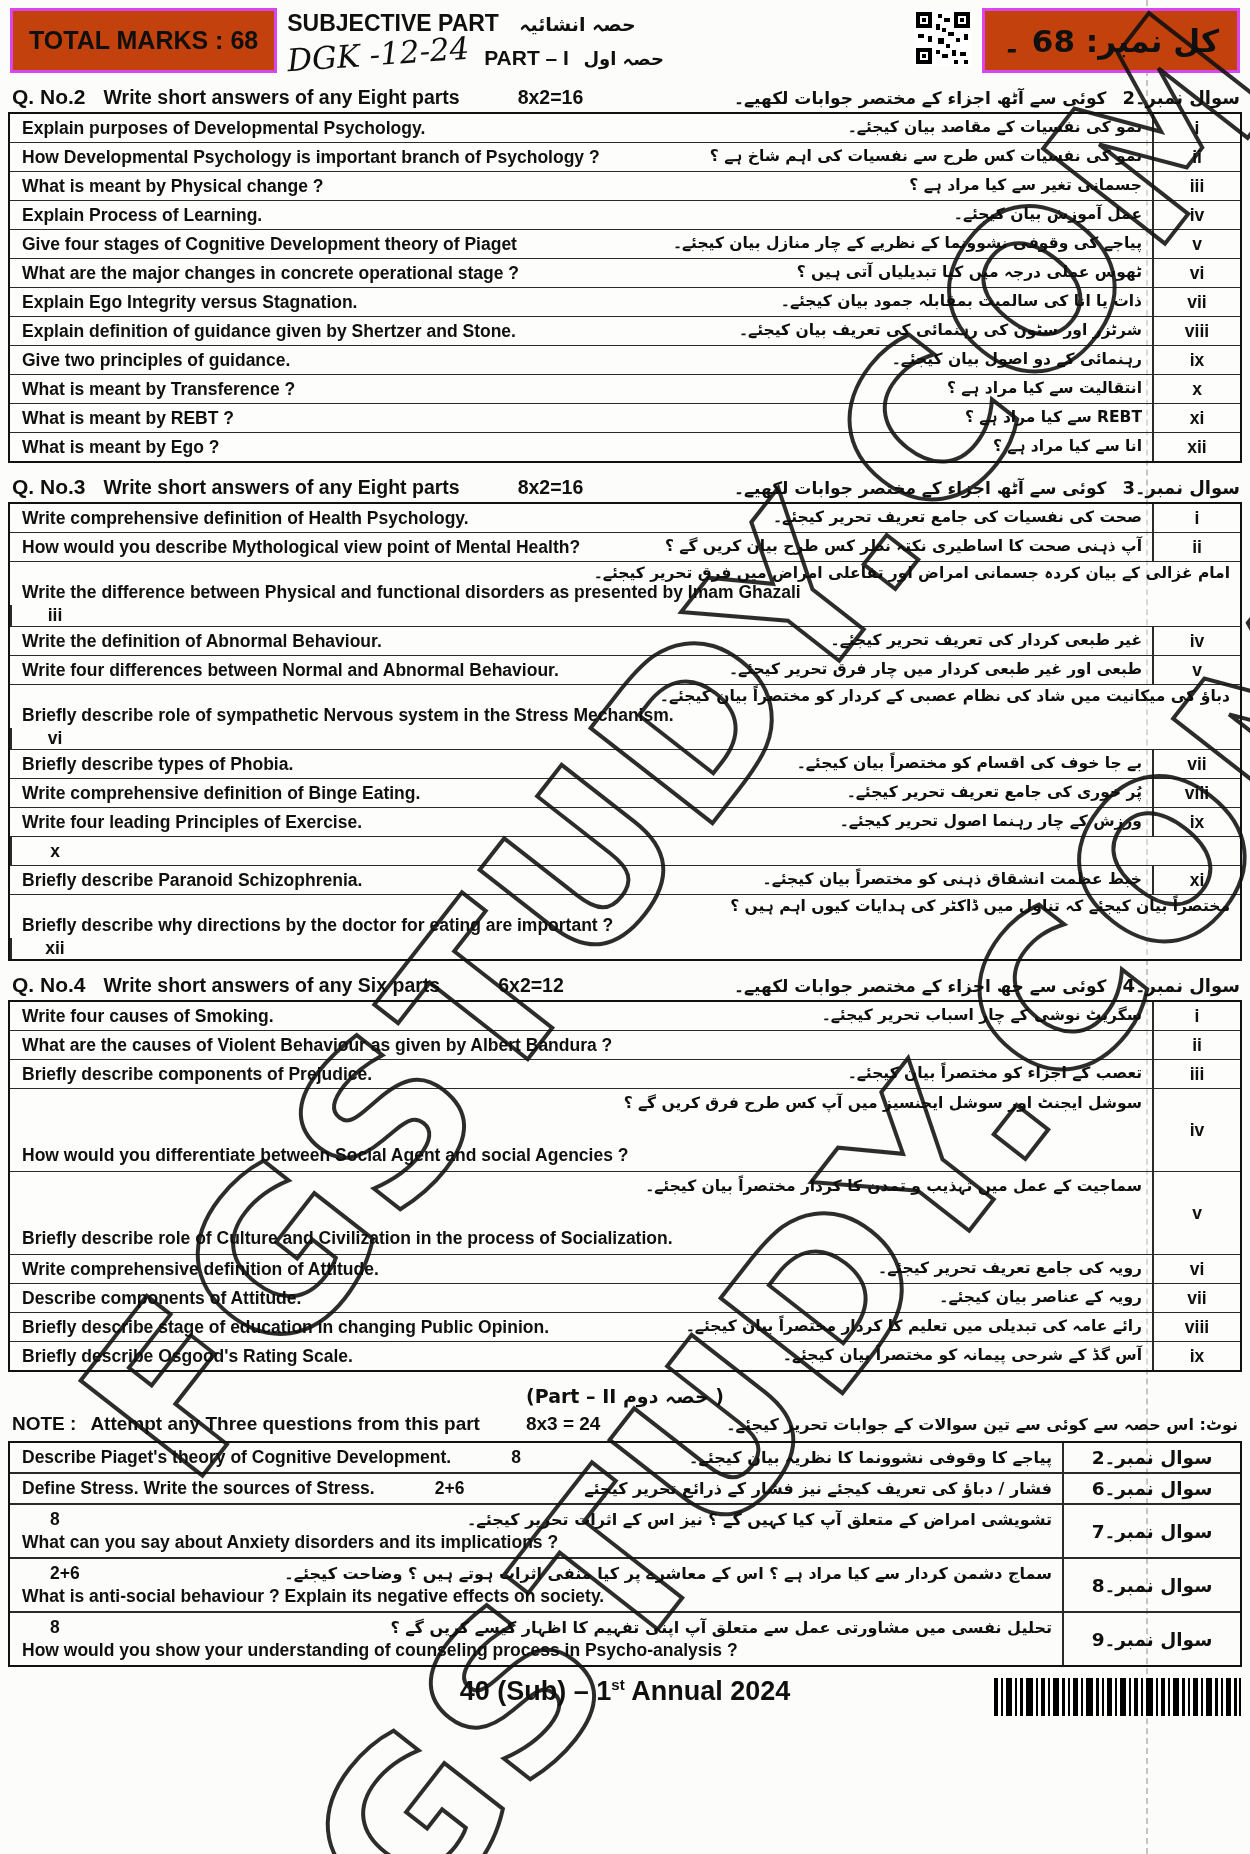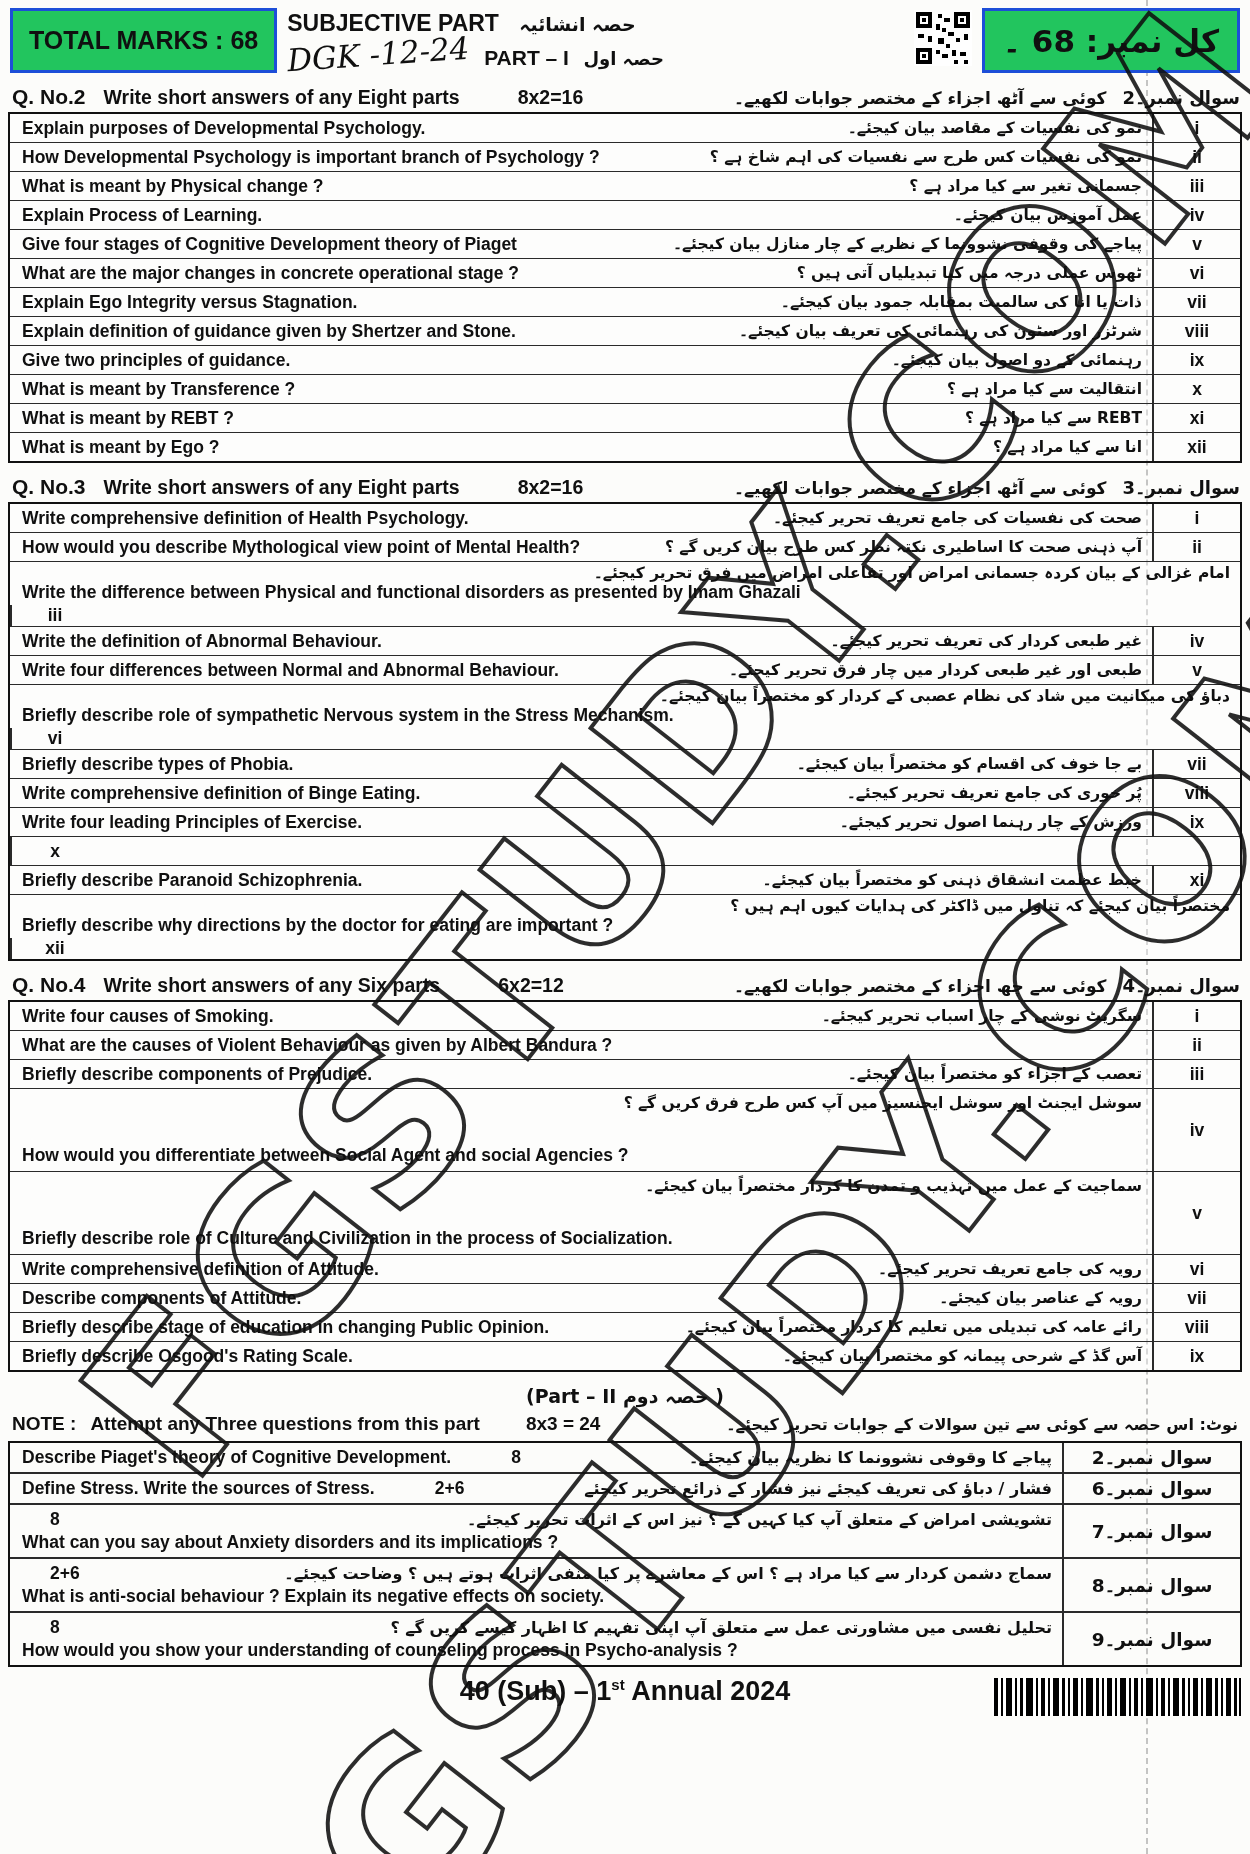--- a/index.html
+++ b/index.html
@@ -18,21 +18,21 @@
     position:absolute; z-index:5; pointer-events:none; white-space:nowrap;
     font-weight:800; font-size:212px; letter-spacing:8px;
     color:transparent; -webkit-text-stroke:4px rgba(15,15,15,.88);
     transform:rotate(-52deg);
   }
   #wm1 { left:-210px; top:620px; }
   #wm2 { left:-80px; top:1190px; }
 
   
   .header { display:flex; align-items:stretch; gap:10px; padding:8px 10px 0 10px; position:relative; z-index:2; }
-  .hbox { border:3px solid #1d4ed8; background:#22c55e; }
+  .hbox { border:3px solid #d946ef; background:#c2410c; }
   .hbox.left { padding:10px 16px; font-size:25px; font-weight:bold; display:flex; align-items:center; }
   .hcenter { flex:1; text-align:left; line-height:1.15; padding-top:2px; }
   .hc-top { font-size:23px; font-weight:bold; }
   .hc-top .ur { font-size:19px; margin-left:14px; font-weight:bold; }
   .hc-bottom { margin-top:1px; }
   .handwriting { font-family:"DejaVu Serif", serif; font-style:italic; font-size:31px; display:inline-block; transform:rotate(-4deg); margin-right:10px; }
   .part-label { font-size:21px; font-weight:bold; }
   .hc-bottom .ur { font-size:18px; font-weight:bold; margin-left:10px; }
   .qr { margin-top:2px; }
   .hbox.right { min-width:190px; padding:8px 18px; font-size:31px; font-weight:bold; display:flex; align-items:center; }
@@ -46,21 +46,21 @@
   .sec-ur { margin-left:auto; display:flex; gap:16px; font-size:17px; font-weight:bold; align-items:baseline; }
   .sec-ur .ur-label { font-size:18px; }
 
   .sec-table { border:2.5px solid #111; margin:0 8px; background:rgba(255,255,255,.35); }
   .sec-row { display:flex; border-top:1.5px solid #2a2a2a; min-height:28px; }
   .sec-row:first-child { border-top:none; }
   .sec-row.tall { min-height:56px;flex-direction:column; }
   .sec-row.xtall { min-height:82px; }
   .row-content { flex:1; padding:2px 10px 2px 12px; display:flex; flex-direction:column; justify-content:center; }
   .sec-row.xtall .row-content { justify-content:space-between; padding-top:5px; padding-bottom:5px; }
-  .row-single { display:flex; align-items:center; }
+  .row-single { display:flex; }
   .en { font-size:17.5px; font-weight:bold; }
   .row-ur { flex:1; text-align:right; font-size:15.5px; font-weight:bold; }
   .ur-line { text-align:right; font-size:15.5px; font-weight:bold; }
   .en-line { text-align:left; }
   .cell-num { width:86px; border-left:2px solid #2a2a2a; display:flex; align-items:center; justify-content:center; font-size:17.5px; font-weight:bold; }
 
   
   .part2-title { position:relative; z-index:2; text-align:center; font-size:19px; font-weight:bold; margin-top:13px; }
   .note-line { position:relative; z-index:2; display:flex; align-items:baseline; padding:5px 12px 4px; font-weight:bold; }
   .note-label { font-size:19px; margin-right:14px; }

